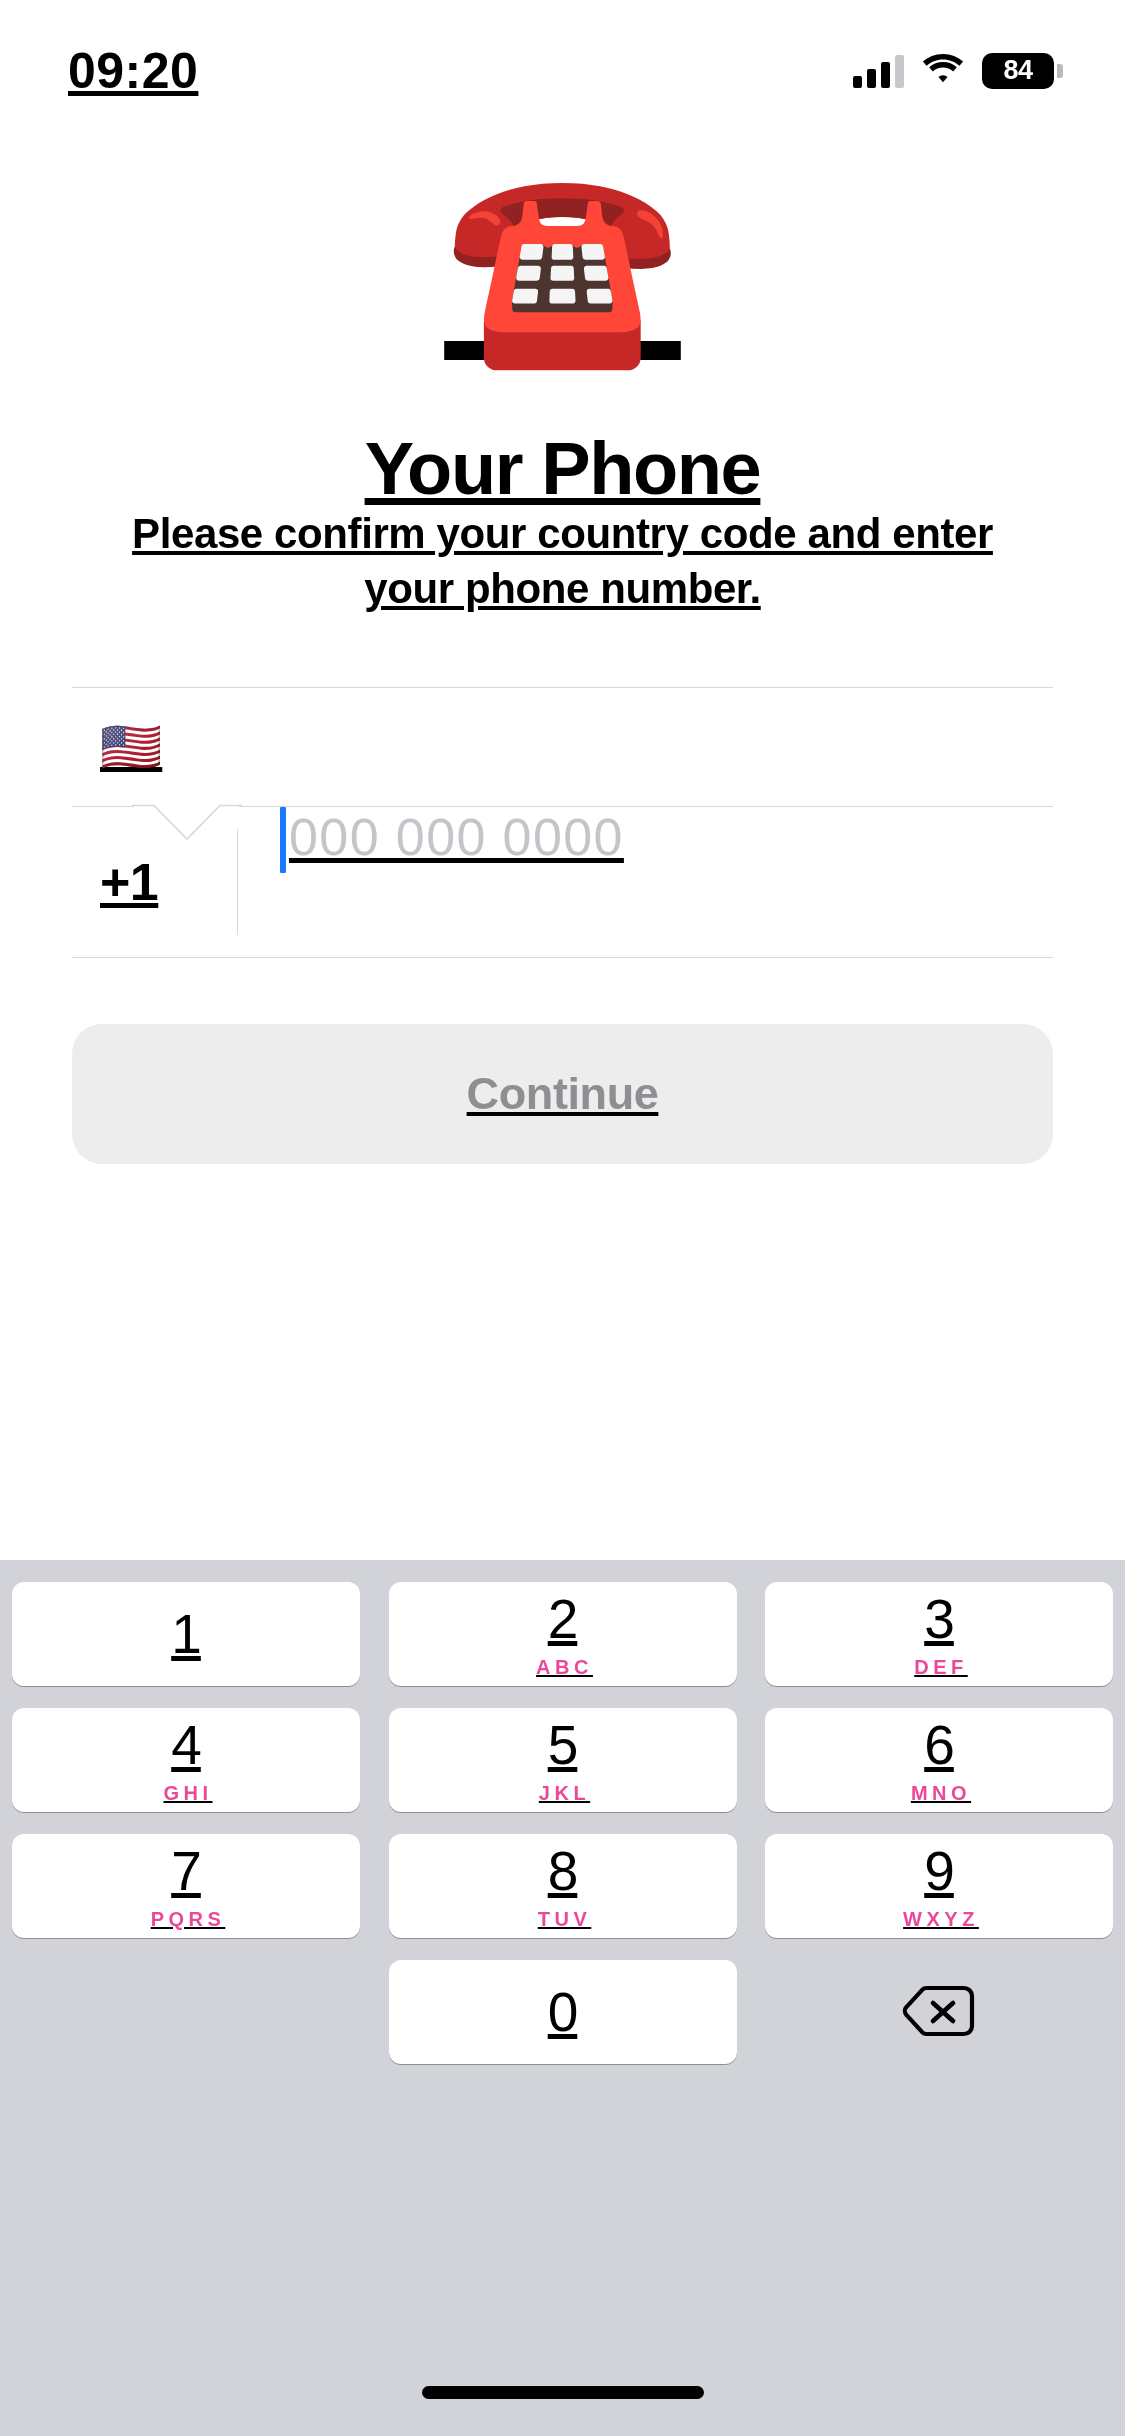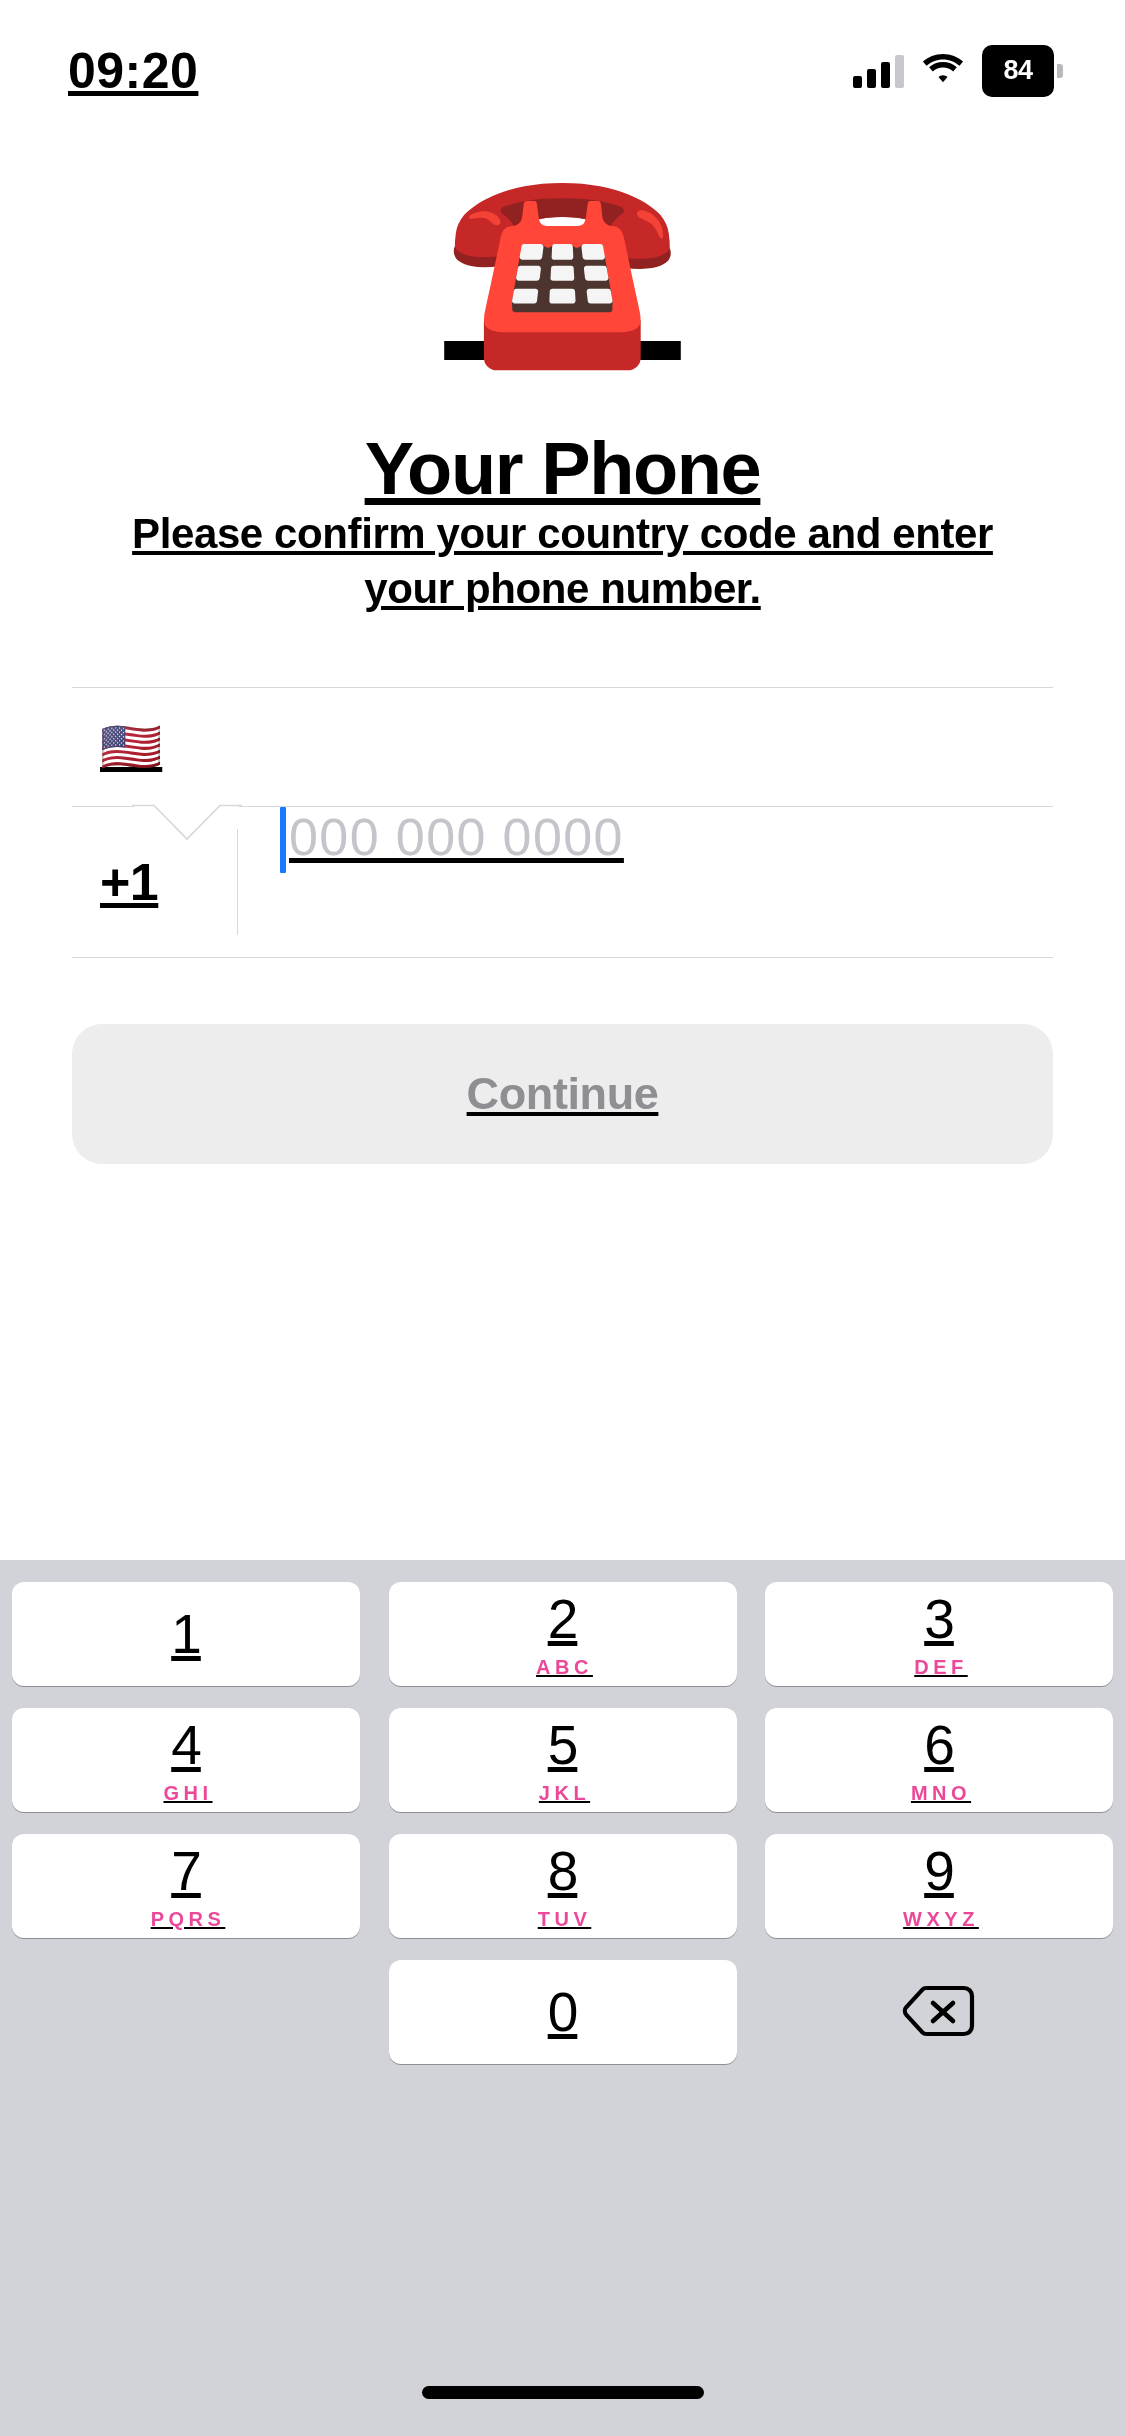--- a/index.html
+++ b/index.html
@@ -35,21 +35,21 @@
   }
   .signal-bars { display:flex; align-items:flex-end; gap:5px; height:34px; }
   .signal-bars i { width:9px; background:#000; border-radius:2px; display:block; }
   .signal-bars i:nth-child(1){ height:12px; }
   .signal-bars i:nth-child(2){ height:19px; }
   .signal-bars i:nth-child(3){ height:26px; }
   .signal-bars i:nth-child(4){ height:33px; background:#c8c8cc; }
   .wifi-icon { width:42px; height:32px; }
   .battery { display:flex; align-items:center; }
   .battery-body {
-    width:72px; height:52px; background:#000; border-radius:10px;
+    width:72px; height:36px; background:#000; border-radius:10px;
     display:flex; align-items:center; justify-content:center;text-align:center;
   }
   .battery-level {
     color:#fff; font-size:27px; font-weight:bold; letter-spacing:-0.5px;
     line-height:1; padding-bottom:1px;
   }
   .battery-cap {
     width:6px; height:14px; background:#b8b8bd;
     border-radius:0 3px 3px 0; margin-left:3px;
   }

